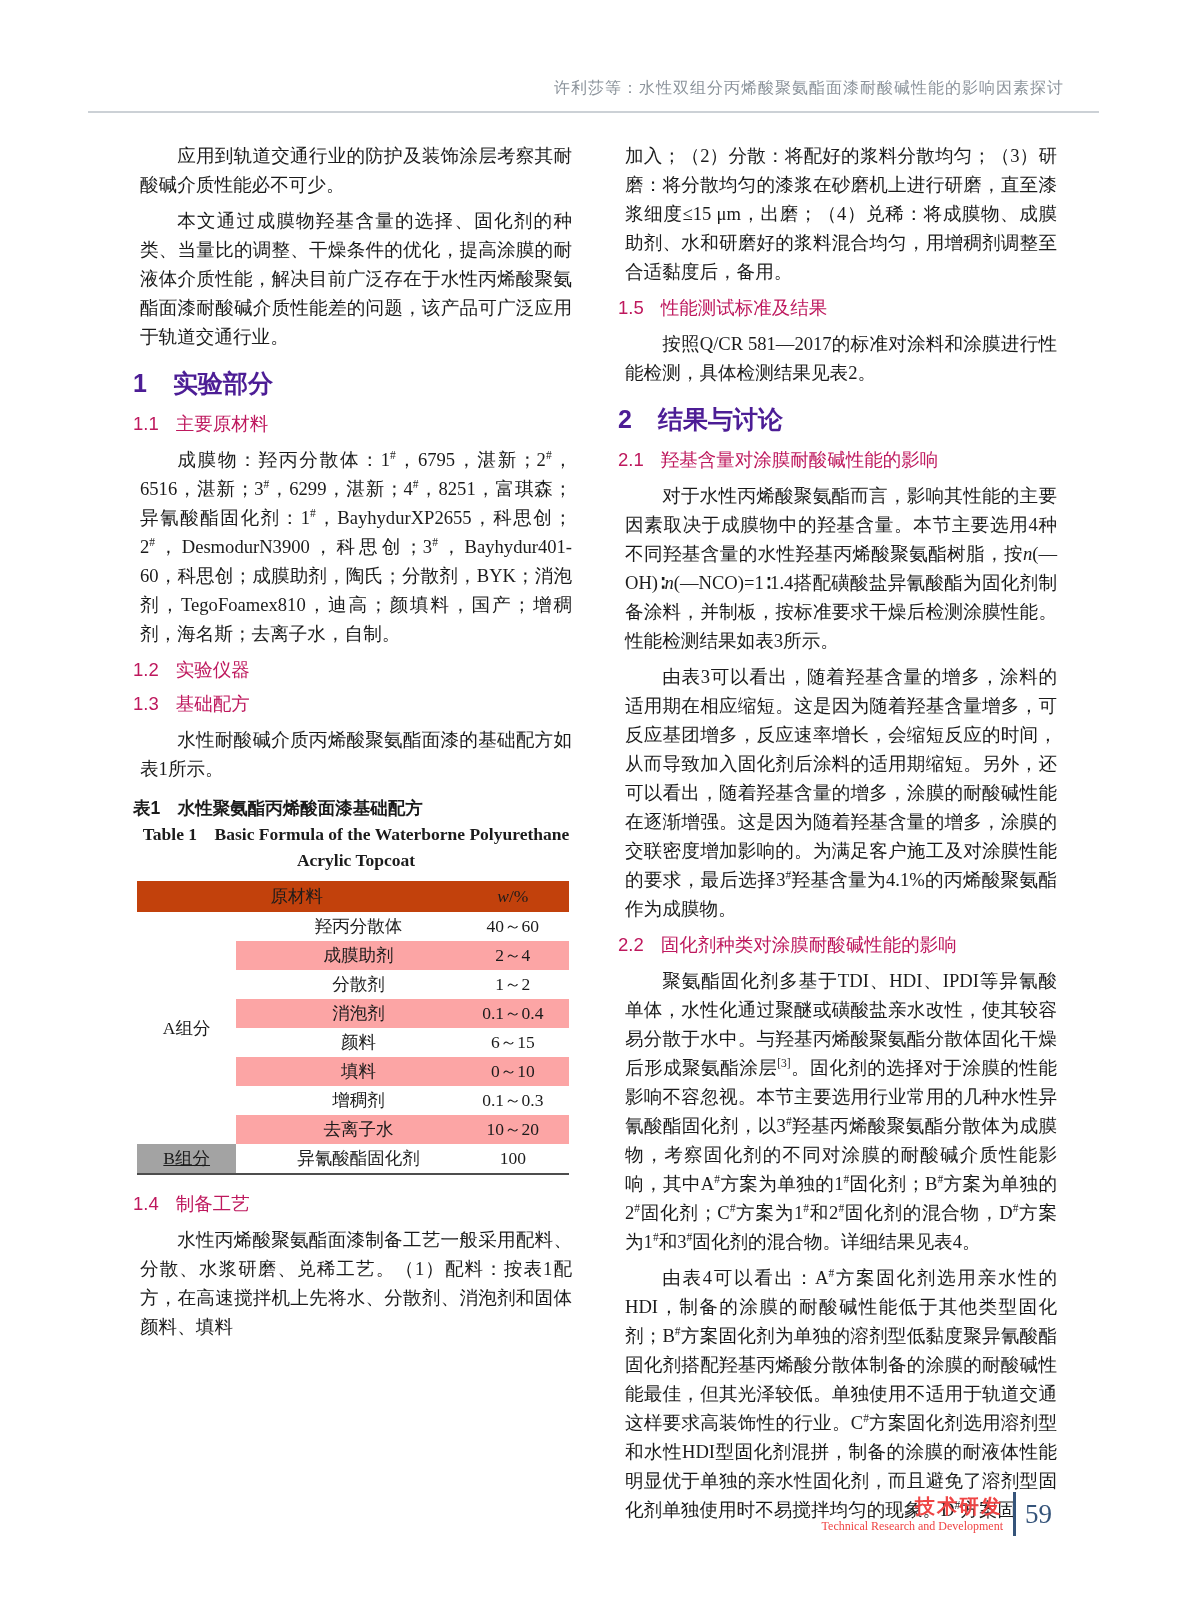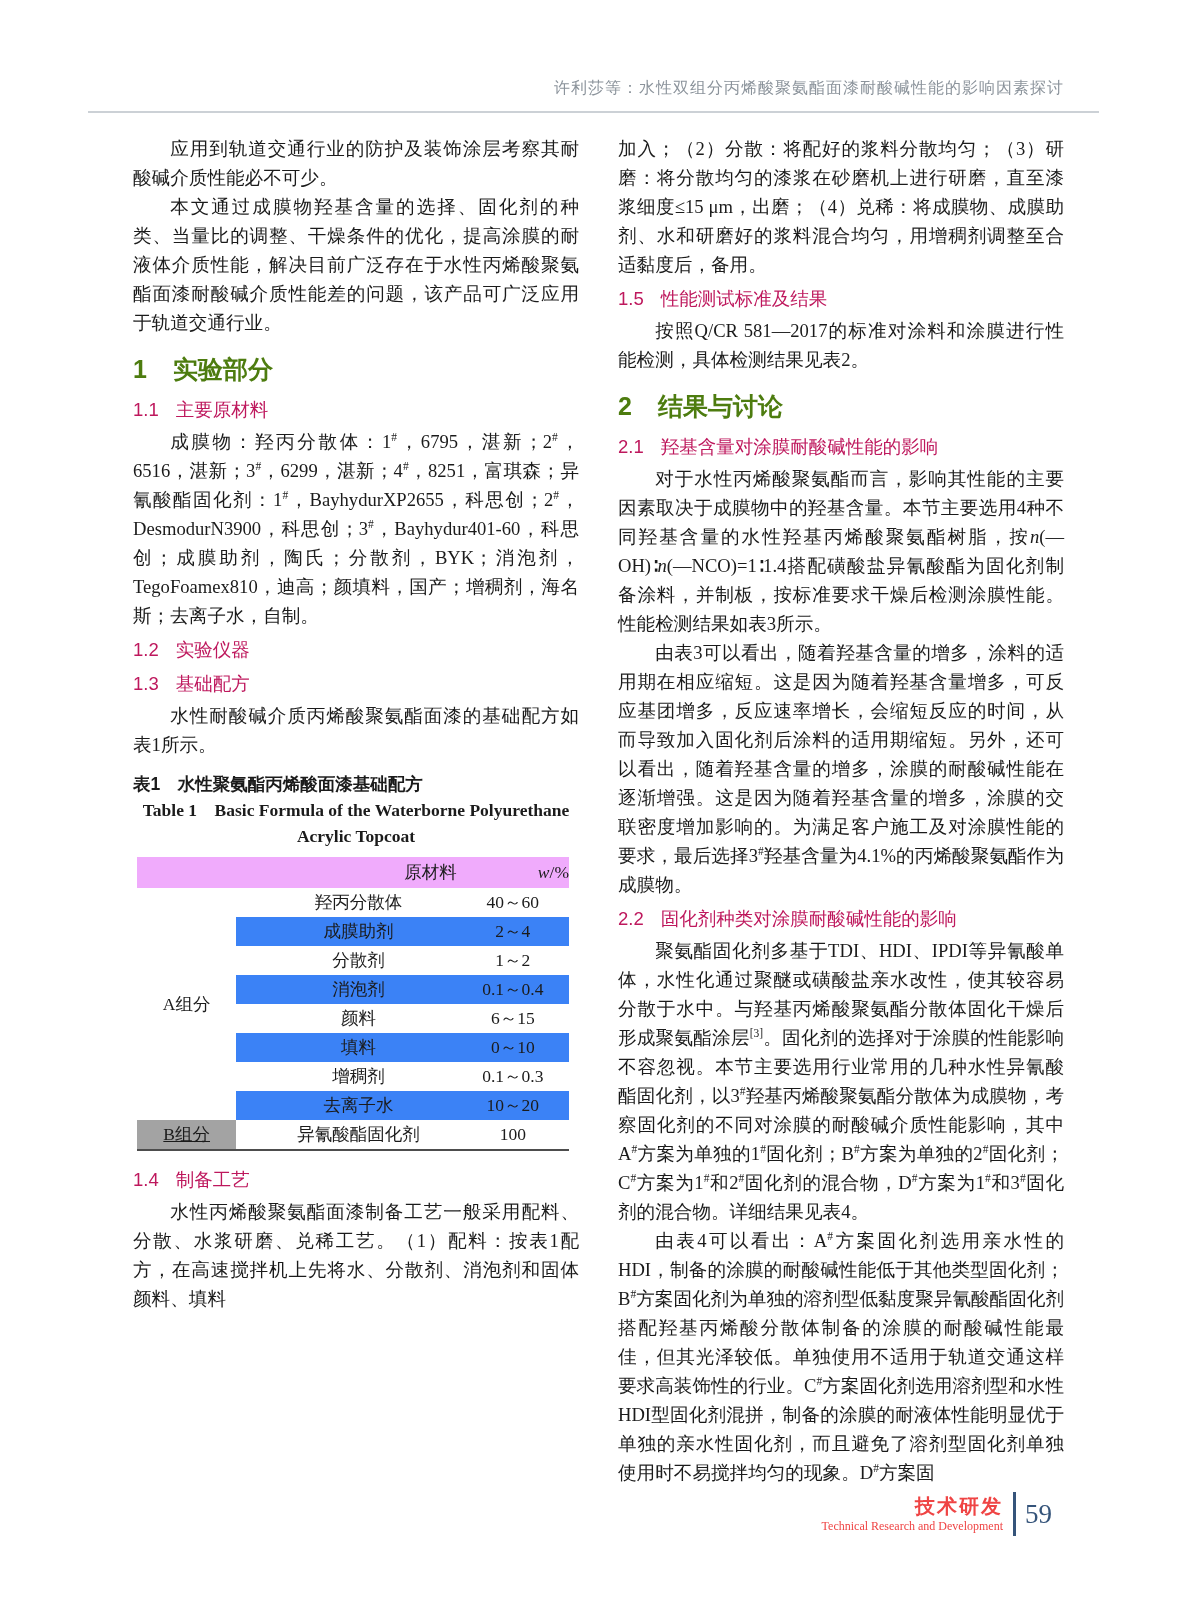--- a/index.html
+++ b/index.html
@@ -24,27 +24,27 @@
   
   .columns{
     position:absolute;top:134px;left:133px;width:931px;
     display:flex;gap:39px;
   }
   .col{
     width:446px;
     font-size:18.6px;line-height:29px;
     text-align:justify;
   }
-  .col p{margin:0;}
+  .col p{margin:7px;}
   p.indent{text-indent:2em;}
   sup{font-size:62%;vertical-align:super;line-height:0;}
   
   .sec-h{
     font-family:"Liberation Sans","DejaVu Sans",sans-serif;
-    font-weight:bold;color:#4d7c0f;
+    font-weight:bold;color:#4c1d95;
     font-size:25px;line-height:34px;
     margin:15px 0 9px 0;
   }
   .sec-h .num{margin-right:26px;}
   .sub-h{
     font-family:"Liberation Sans","DejaVu Sans",sans-serif;
     font-weight:normal;color:#be185d;
     font-size:18.5px;line-height:29px;
     margin:5px 0 3px 0;
   }
@@ -63,26 +63,26 @@
     width:432px;margin-left:4px;
     border-collapse:collapse;
     font-size:17.5px;
     border-bottom:2px solid #4d4d4d;
     margin-bottom:14px;
   }
   table.t1 th,table.t1 td{
     padding:0;height:29px;font-weight:normal;
     text-align:center;vertical-align:middle;
   }
-  table.t1 thead th{background:#f0abfc;height:31px;text-align:right;}
+  table.t1 thead th{background:#c2410c;height:31px;}
   table.t1 td.grp{width:23%;}
   table.t1 td.mat{width:51%;text-align:center;padding-left:24px;}
   table.t1 td.val{width:26%;}
   table.t1 tr.shade td.mat,
-  table.t1 tr.shade td.val{background:#3b82f6;}
+  table.t1 tr.shade td.val{background:#fca5a5;}
   table.t1 td.grp.shaded{background:#a3a3a3;text-decoration:underline;}
   
   .footer{
     position:absolute;top:1492px;right:135px;
     display:flex;align-items:center;
   }
   .footer-text{text-align:right;color:#ef4444;}
   .footer-cn{
     font-family:"Liberation Sans","DejaVu Sans",sans-serif;
     font-weight:bold;font-size:20px;line-height:22px;letter-spacing:2px;

